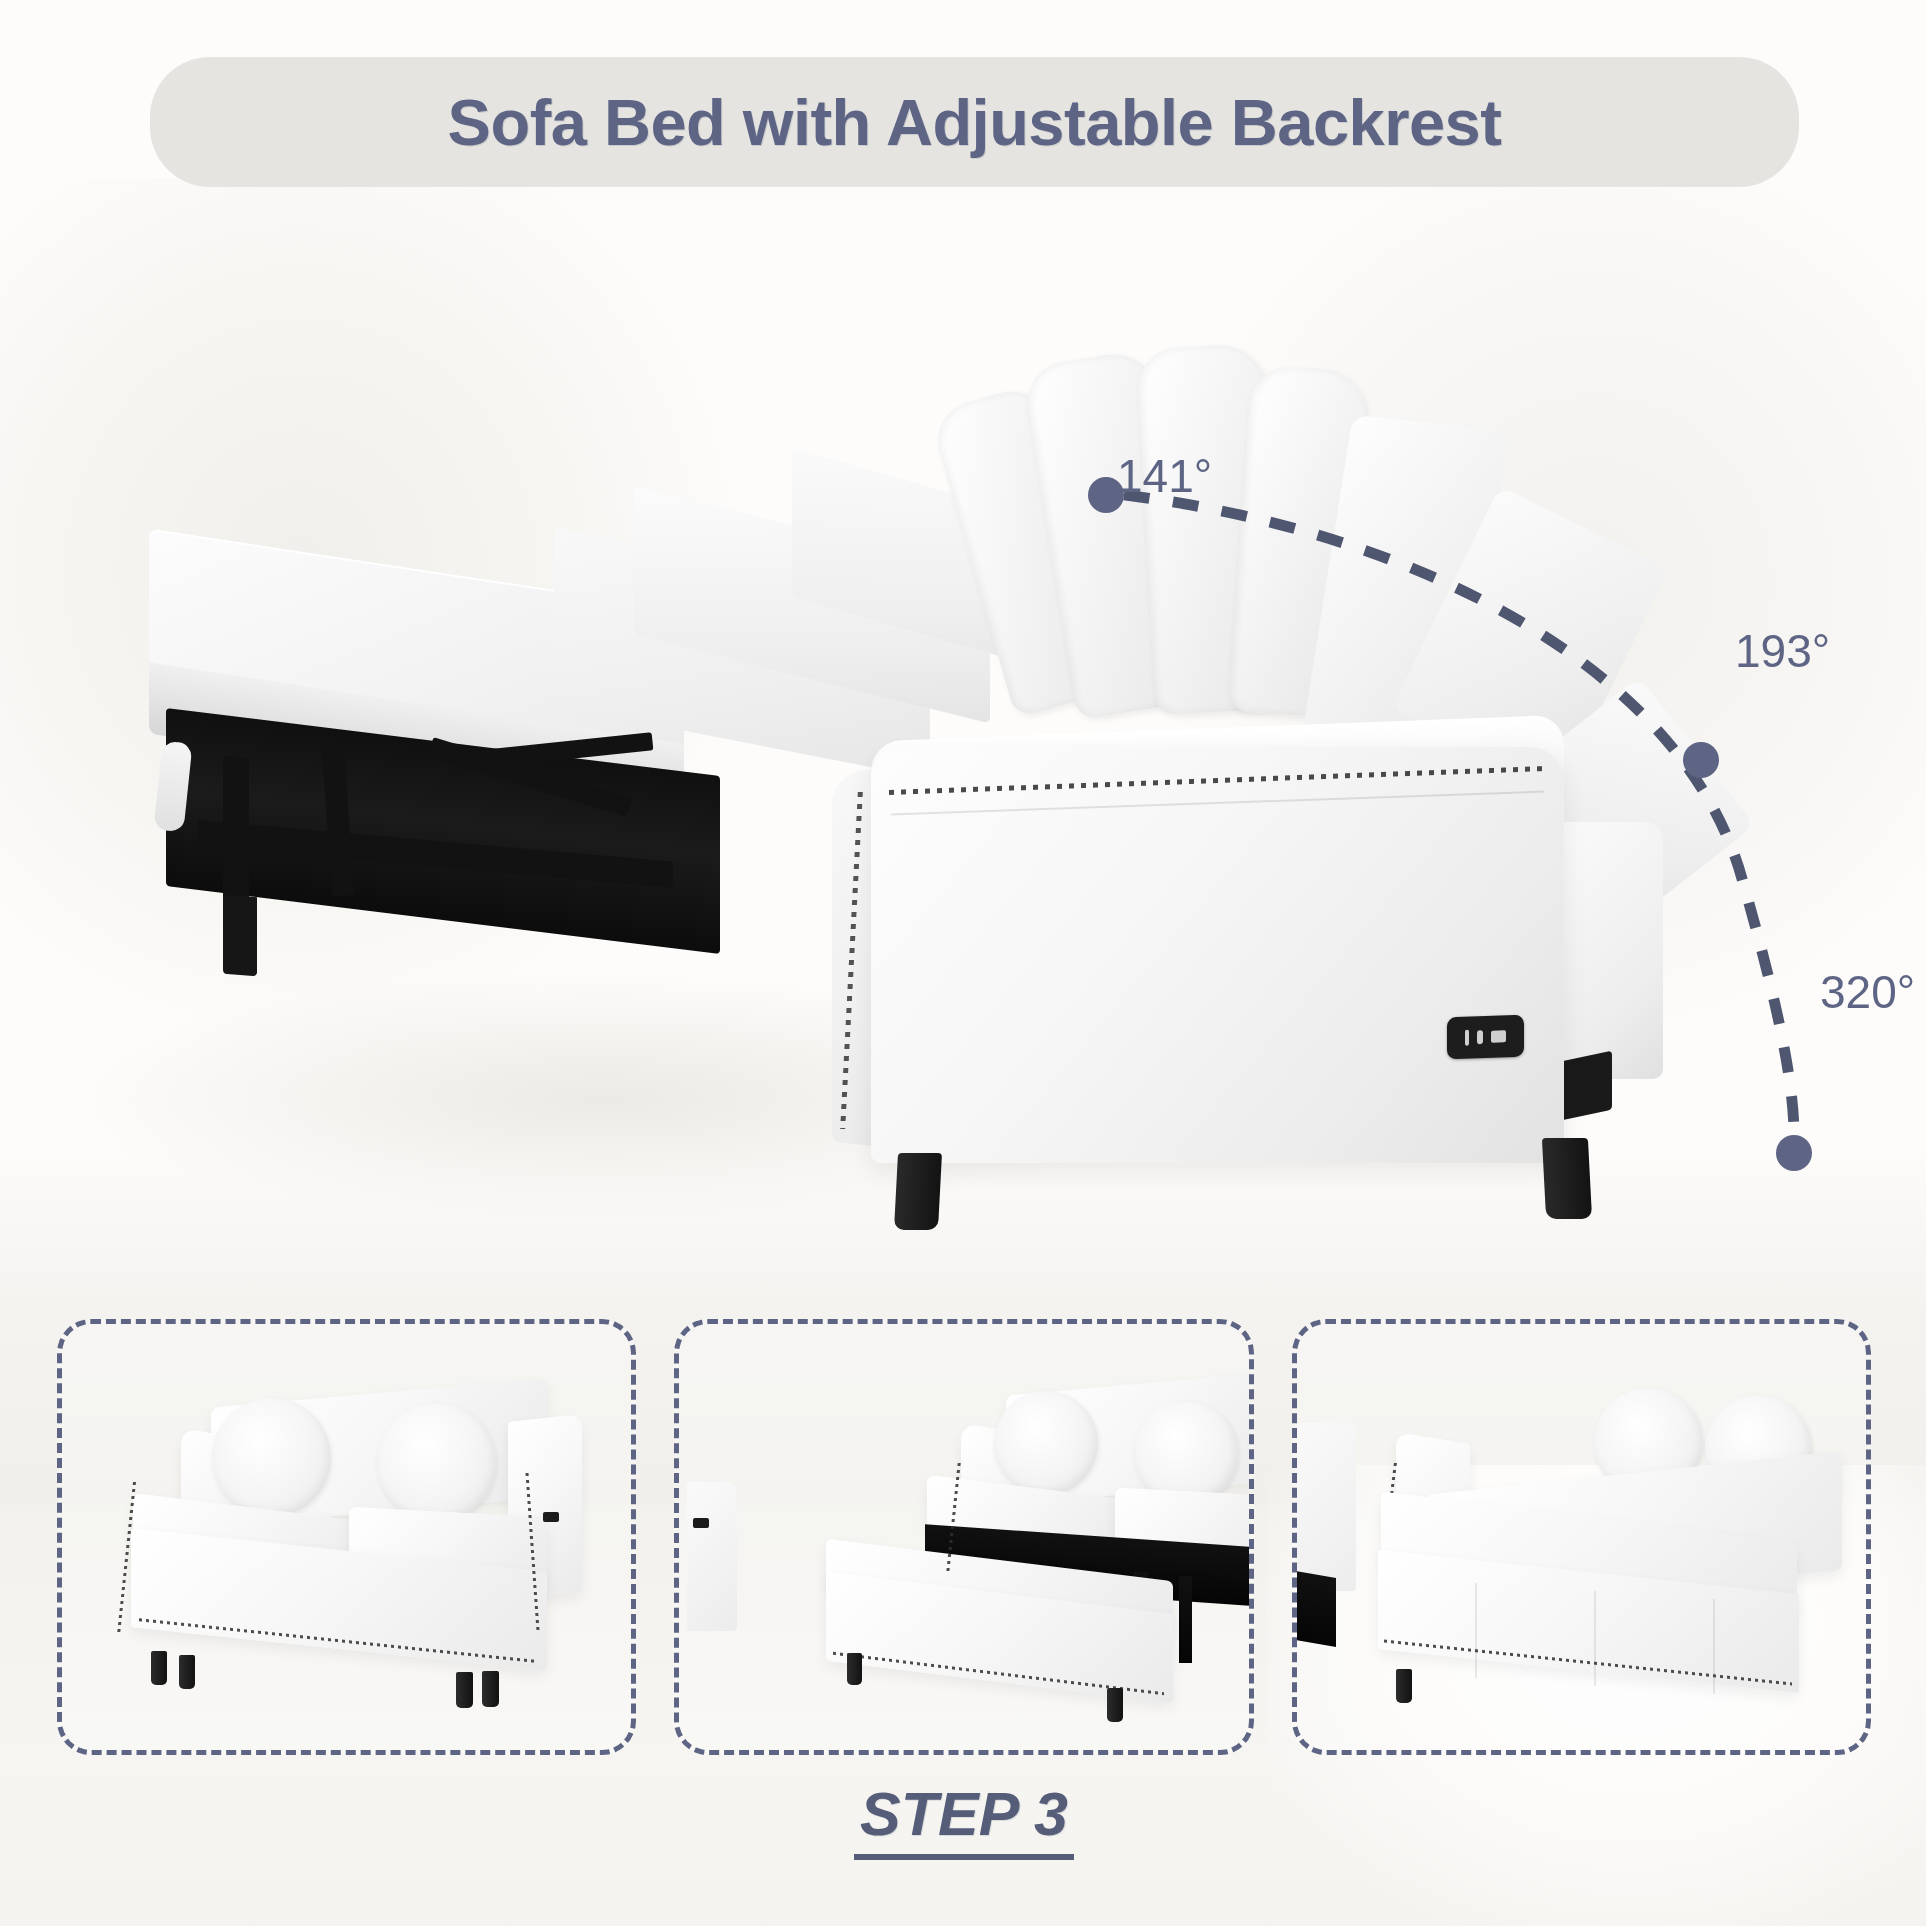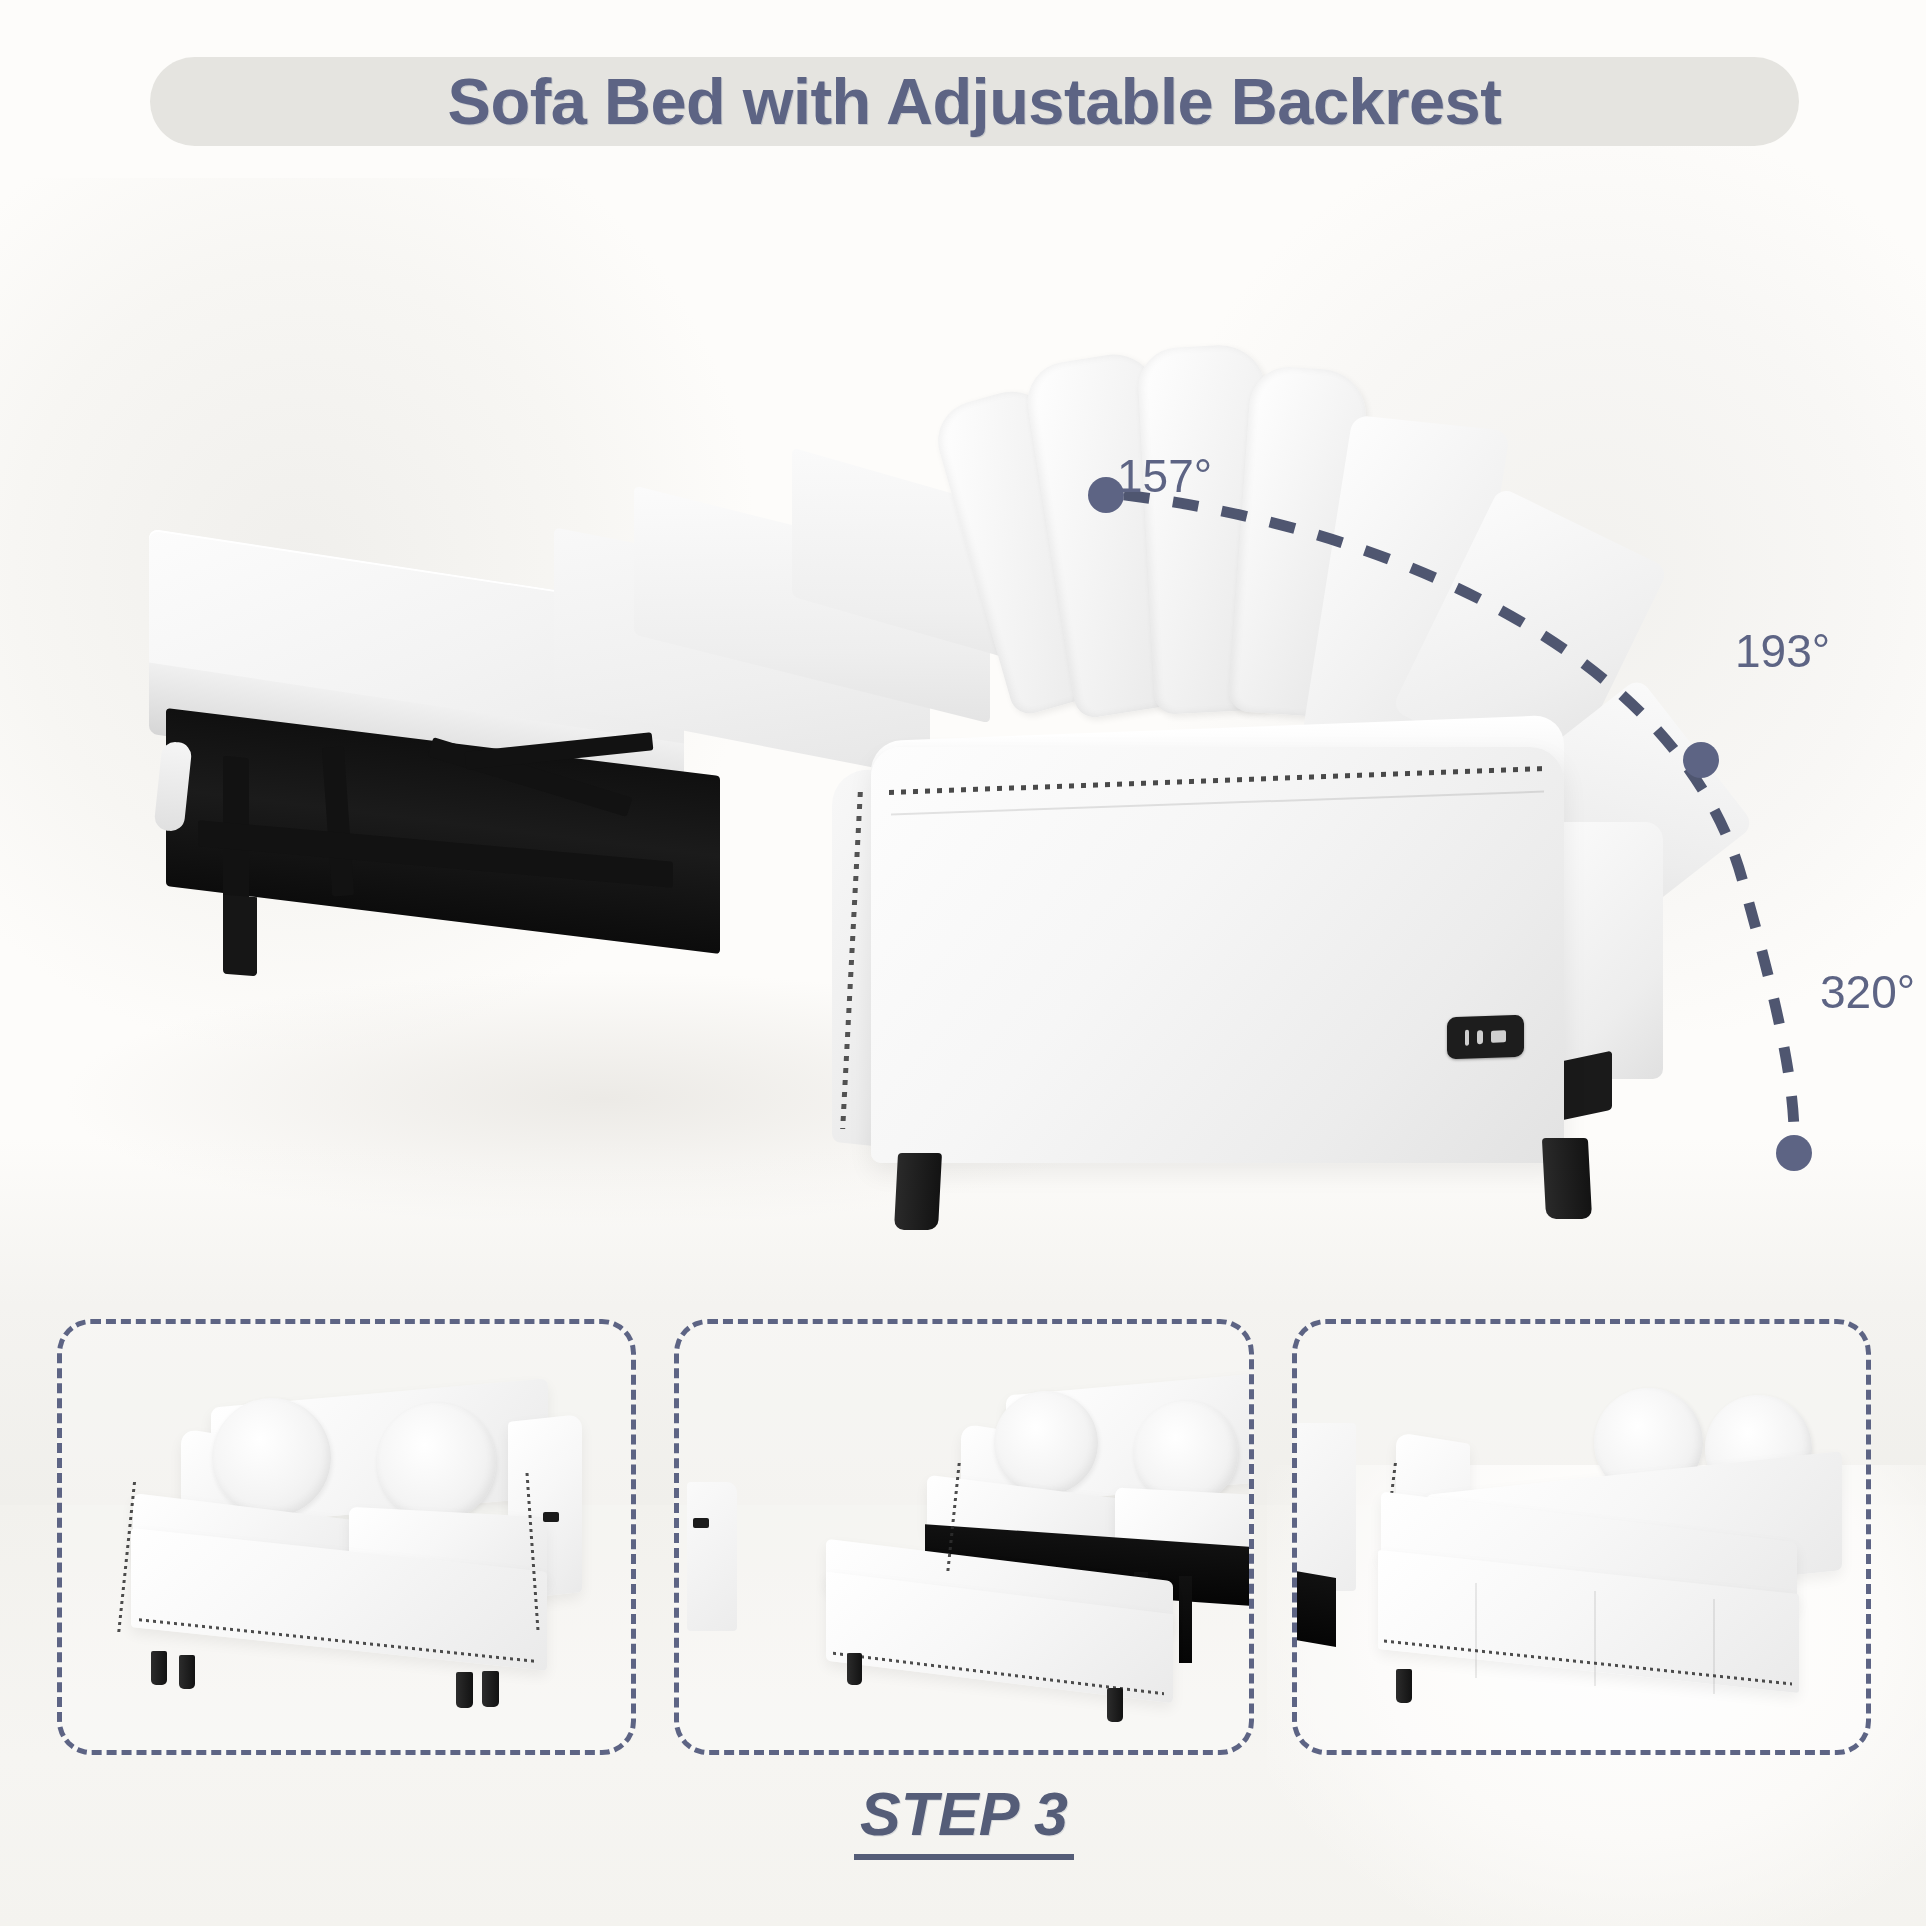--- a/index.html
+++ b/index.html
@@ -49,21 +49,21 @@
     left: 59px; top: 970px; width: 1089px; height: 257px;
     background: radial-gradient(ellipse at 50% 50%, #eceae6 0%, rgba(253,252,250,0) 70%);
   }
 
   
   #title-pill {
     position: absolute;
     left: 150px;
     top: 57px;
     width: 1649px;
-    height: 89px;
+    height: 130px;
     background: #e5e4e0;
     border-radius: 60px;
     display: flex;
     align-items: center;
     justify-content: center;
   }
   #title-text {
     font-size: 65px;
     font-weight: bold;
     color: #5d6484;
@@ -358,21 +358,21 @@
       <span class="usb-pin"></span>
       <span class="usb-slot-c"></span>
       <span class="usb-slot-a"></span>
     </div>
 
     <svg id="angle-arc" viewBox="0 0 1946 1110">
       <path d="M 1135 310 C 1420 345, 1700 480, 1760 700 C 1800 840, 1812 910, 1812 962" fill="none" stroke="#4f5670" stroke-width="11" stroke-dasharray="26 24" stroke-linecap="butt"></path>
     </svg>
 
     <div class="angle-dot" style="left:1088px; top:289px;"></div>
-    <div class="angle-label" style="left:1117px; top:261px;">157°</div>
+    <div class="angle-label" style="left:1117px; top:261px;">141°</div>
 
     <div class="angle-dot" style="left:1683px; top:554px;"></div>
     <div class="angle-label" style="left:1735px; top:436px;">193°</div>
 
     <div class="angle-dot" style="left:1776px; top:947px;"></div>
     <div class="angle-label" style="left:1820px; top:777px;">320°</div>
   </div>
 
   <div id="steps">
 

